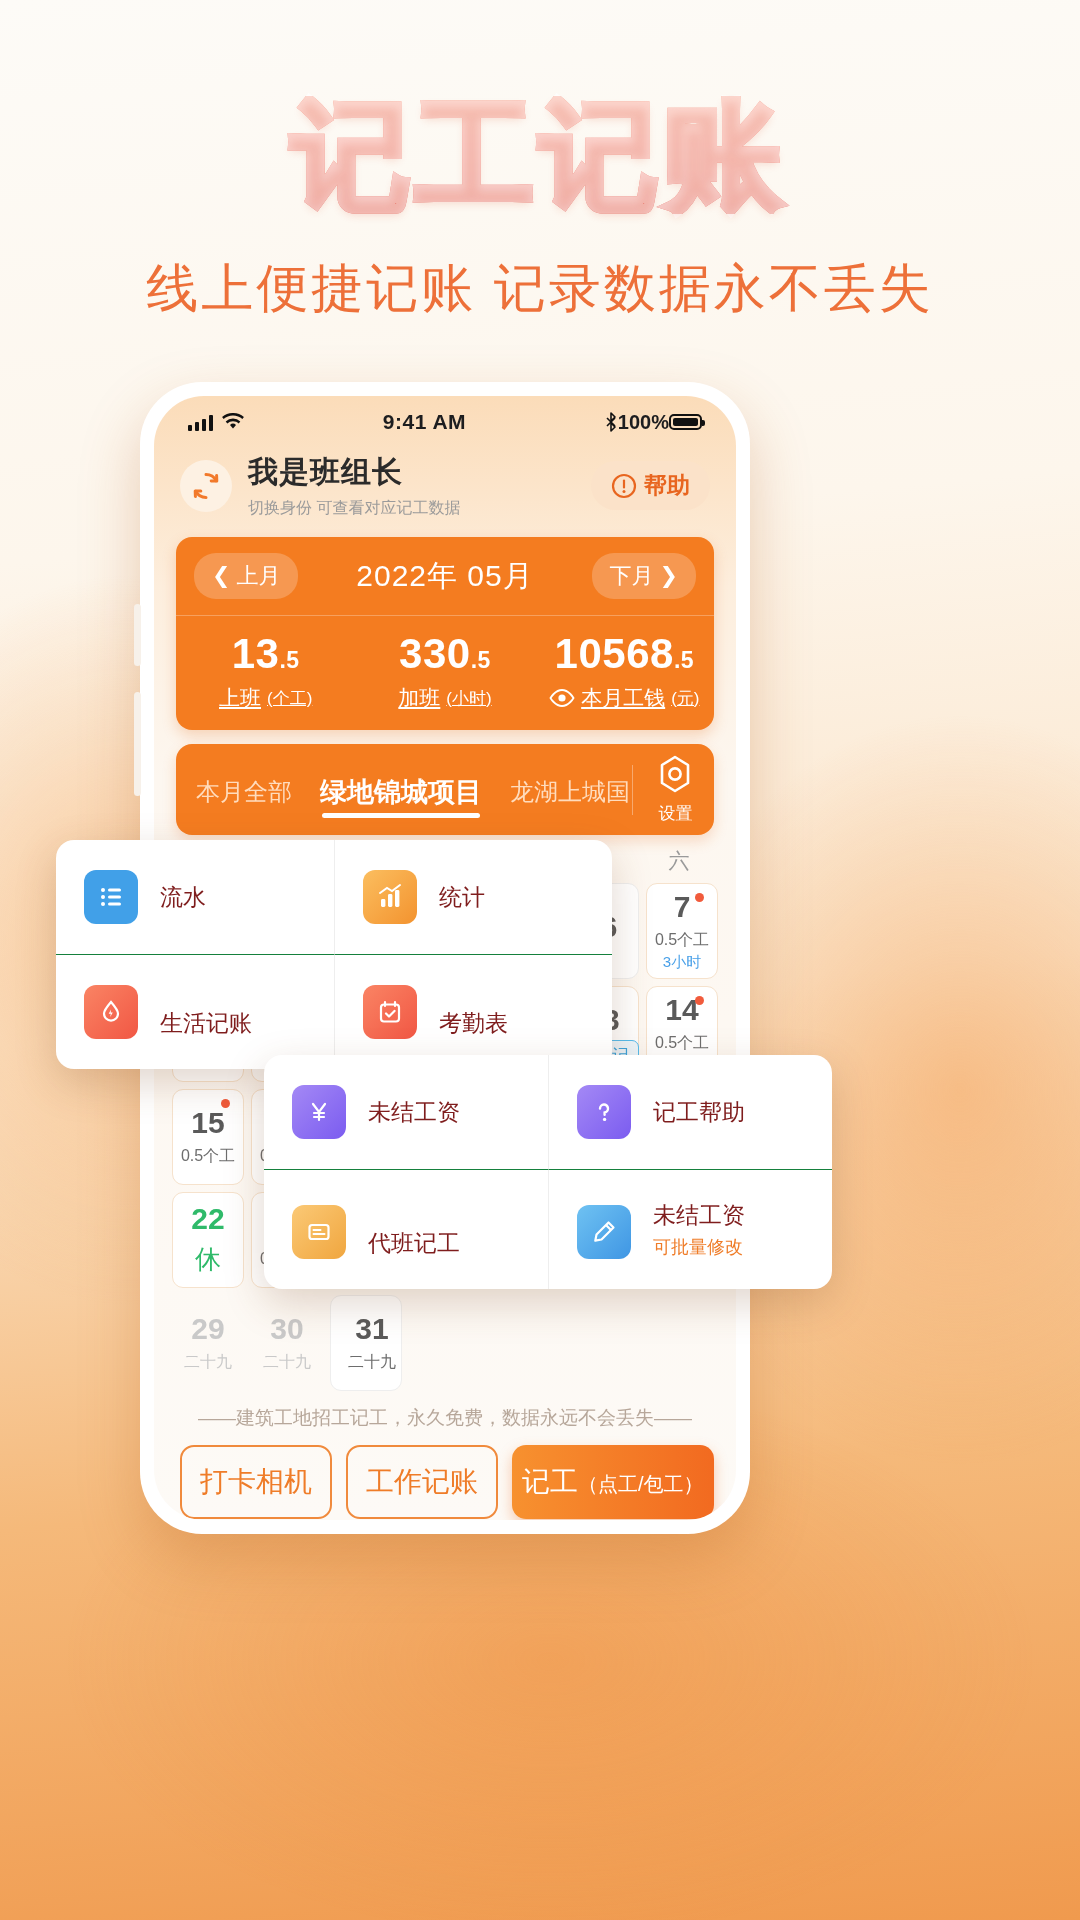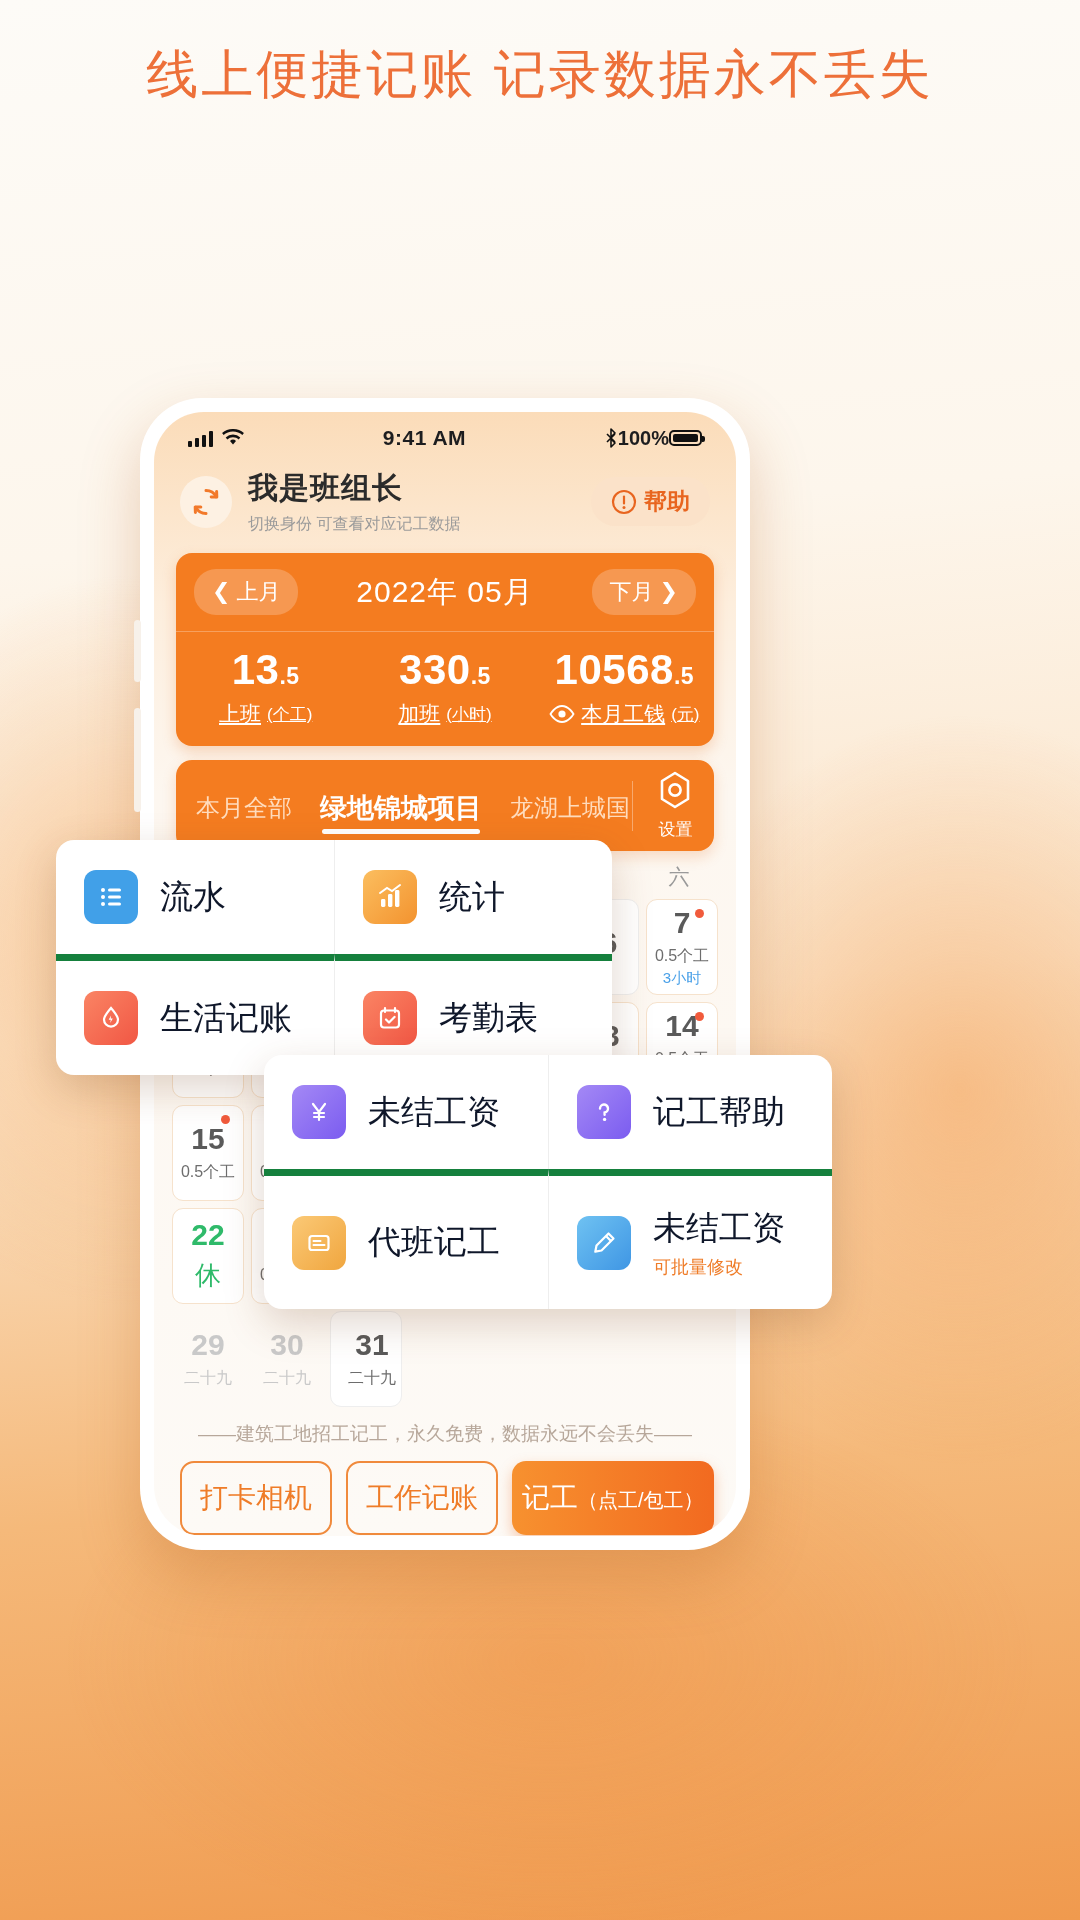--- a/index.html
+++ b/index.html
@@ -28,21 +28,21 @@
     -webkit-text-stroke: 6px rgba(255,255,255,.75);
     paint-order: stroke fill;
     text-shadow: 0 4px 10px rgba(215,60,30,.18);
   }
   .hero-sub {
     margin-top:40px; font-size:52px; color:#ed7039; letter-spacing:3px; font-weight:500;
   }
 
   
   .phone {
-    position:absolute; left:140px; top:398px; width:610px; height:1152px;
+    position:absolute; left:140px; top:382px; width:610px; height:1152px;
     background:#ffffff; border-radius:62px;
     box-shadow: 0 26px 60px rgba(180,95,30,.28);
     padding:14px;
   }
   .phone:before, .phone:after {  
     content:""; position:absolute; left:-6px; width:7px; border-radius:4px; background:#f7f1ea;
   }
   .phone:before { top:222px; height:62px; }
   .phone:after  { top:310px; height:104px; }
   .phone-screen {
@@ -118,36 +118,37 @@
   .btn-out { border:2px solid #f08a3c; color:#ef7c28; border-radius:14px; padding:16px 18px; font-size:28px; white-space:nowrap;}
   .btn-fill { flex:1; background:linear-gradient(90deg,#f7912f,#f26a20); color:#fff; border-radius:14px;
               padding:18px 10px; font-size:28px; text-align:center; white-space:nowrap; box-shadow:0 6px 14px rgba(235,110,35,.35);}
   .btn-fill em { font-style:normal; font-size:20px; }
 
   
   .popup { position:absolute; background:#fff; border-radius:18px; box-shadow:0 14px 40px rgba(120,70,30,.22); overflow:hidden; }
   .popup-grid { display:grid; grid-template-columns:1fr 1fr; }
   .pitem { display:flex; align-items:center; gap:22px; padding:30px 28px; }
   .pitem .ico { width:54px;height:54px;border-radius:12px; flex:0 0 auto; display:flex;align-items:center;justify-content:center; color:#fff;}
-  .pitem .ptxt { font-size:33px; color:#0f172a; }
+  .pitem .ptxt { font-size:23px; color:#7f1d1d; }
   .pitem .psub { font-size:18px; color:#ef7c28; margin-top:4px;}
   .vsep { border-left:1px solid #eee; }
-  .hsep { border-top:7px solid #15803d; }
+  .hsep { border-top:1px solid #15803d;align-items:flex-end; }
 
   #popup1 { left:56px; top:840px; width:556px; }
   #popup2 { left:264px; top:1055px; width:568px; }
 </style>
 </head>
 <body>
 
 <div class="bg-blob blob-a"></div>
 <div class="bg-blob blob-b"></div>
 <div class="bg-blob blob-c"></div>
 
 <div class="hero">
+  <div class="hero-title">记工记账</div>
   <div class="hero-sub">线上便捷记账 记录数据永不丢失</div>
 </div>
 
 <div class="phone">
  <div class="phone-screen">
 
   <div class="statusbar">
     <div class="sb-left">
       <span class="bars">
             <i></i>

